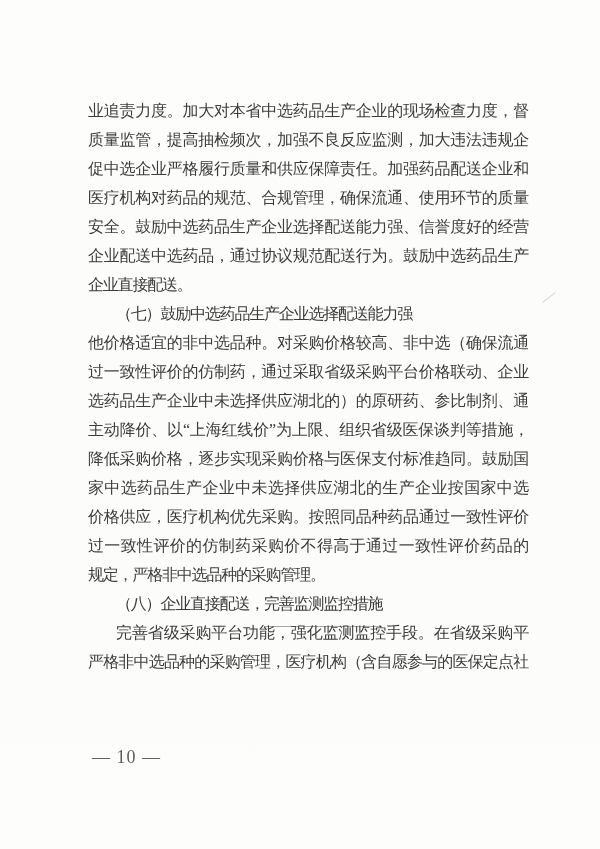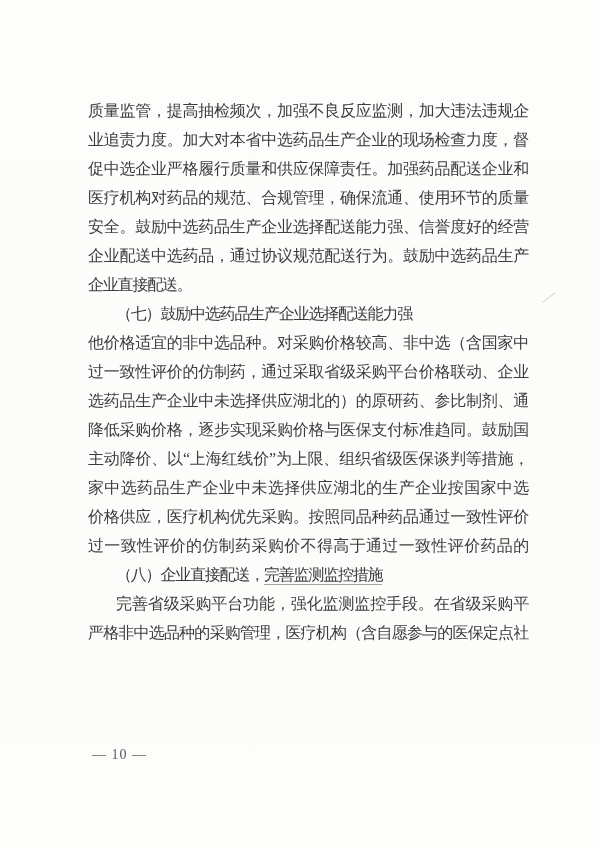--- a/index.html
+++ b/index.html
@@ -40,27 +40,27 @@
   }
   .row.indent {
     text-indent: 28px;
   }
   .row.heading {
     text-indent: 28px;
     color: #3a3a3a;
   }
   .underline-part {
     border-bottom: 1px solid #a6a6a2;
-    padding-bottom: 1px;
+    padding-bottom: 14px;
   }
   .page-number {
     position: absolute;
     left: 92px;
     top: 747px;
-    font-size: 14px;
+    font-size: 18px;
     letter-spacing: 1px;
     color: #5a5a5a;
   }
   .scan-artifact {
     position: absolute;
     left: 541px;
     top: 297px;
     width: 16px;
     height: 1px;
     background: rgba(110, 110, 108, 0.28);
@@ -68,36 +68,37 @@
   }
 </style>
 </head>
 <body>
 
 <div class="page">
 
   <div class="scan-artifact"></div>
 
   <div class="text-block">
+    <div class="row j">业追责力度。加大对本省中选药品生产企业的现场检查力度，督</div>
     <div class="row j">质量监管，提高抽检频次，加强不良反应监测，加大违法违规企</div>
-    <div class="row j">业追责力度。加大对本省中选药品生产企业的现场检查力度，督</div>
     <div class="row j">促中选企业严格履行质量和供应保障责任。加强药品配送企业和</div>
     <div class="row j">医疗机构对药品的规范、合规管理，确保流通、使用环节的质量</div>
     <div class="row j">安全。鼓励中选药品生产企业选择配送能力强、信誉度好的经营</div>
     <div class="row j">企业配送中选药品，通过协议规范配送行为。鼓励中选药品生产</div>
     <div class="row">企业直接配送。</div>
     <div class="row heading">（七）鼓励中选药品生产企业选择配送能力强</div>
-    <div class="row j">他价格适宜的非中选品种。对采购价格较高、非中选（含国家中</div>
+    <div class="row j">他价格适宜的非中选品种。对采购价格较高、非中选（确保流通</div>
     <div class="row j">过一致性评价的仿制药，通过采取省级采购平台价格联动、企业</div>
     <div class="row j">选药品生产企业中未选择供应湖北的）的原研药、参比制剂、通</div>
+    <div class="row j">主动降价、以“上海红线价”为上限、组织省级医保谈判等措施，</div>
     <div class="row j">降低采购价格，逐步实现采购价格与医保支付标准趋同。鼓励国</div>
-    <div class="row j">主动降价、以“上海红线价”为上限、组织省级医保谈判等措施，</div>
     <div class="row j">家中选药品生产企业中未选择供应湖北的生产企业按国家中选</div>
     <div class="row j">价格供应，医疗机构优先采购。按照同品种药品通过一致性评价</div>
     <div class="row j">过一致性评价的仿制药采购价不得高于通过一致性评价药品的</div>
+    <div class="row">规定，严格非中选品种的采购管理。</div>
     <div class="row heading">
       <span>（八）企业直接配送，</span><span class="underline-part">完善监测监控措施</span>
     </div>
     <div class="row j indent">完善省级采购平台功能，强化监测监控手段。在省级采购平</div>
     <div class="row j">严格非中选品种的采购管理，医疗机构（含自愿参与的医保定点社</div>
   </div>
 
   <div class="page-number">— 10 —</div>
 
 </div>

